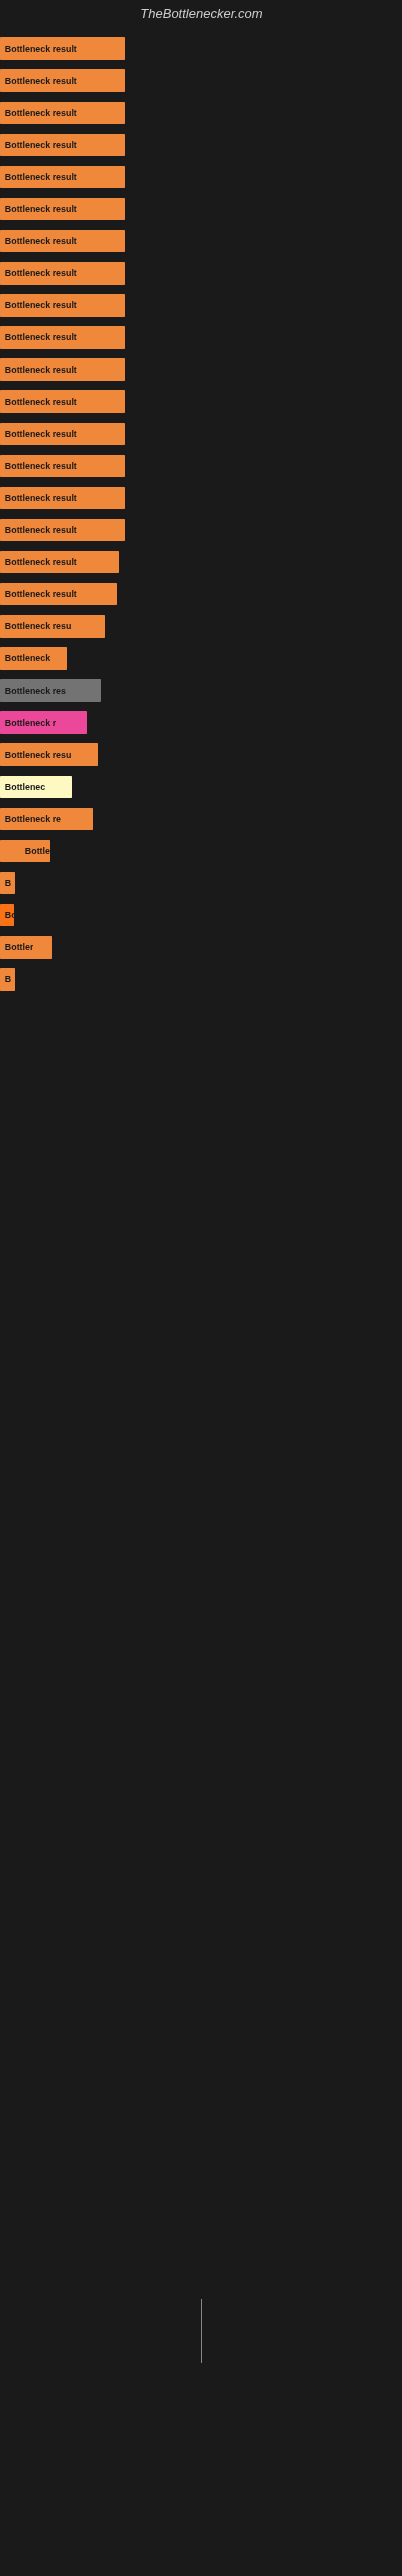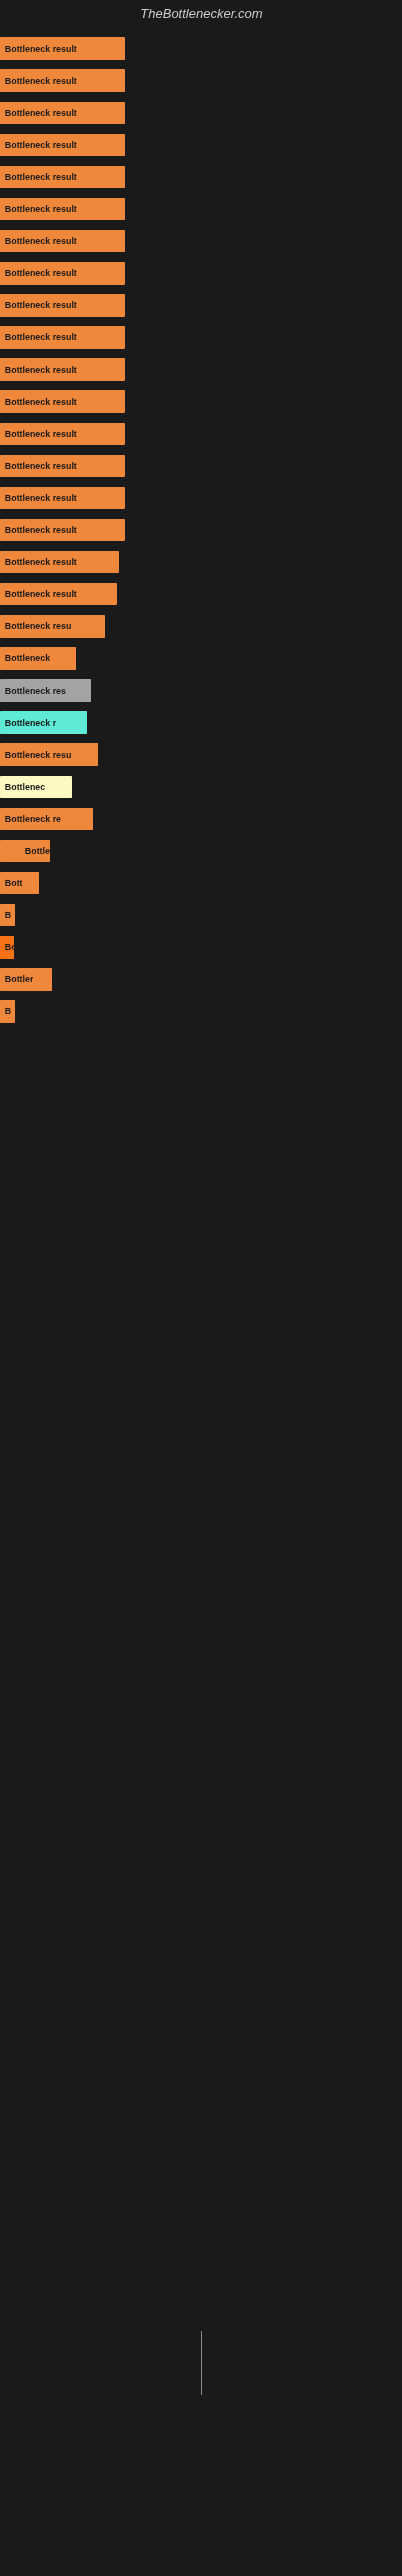--- a/index.html
+++ b/index.html
@@ -147,31 +147,31 @@
       <div class="bar" style="width: 117px; background-color: rgb(240, 136, 60);">
         <span class="bar-label" style="color: rgb(26, 26, 26);">Bottleneck result</span>
       </div>
     </div>
     <div class="bar-row">
       <div class="bar" style="width: 105px; background-color: rgb(240, 136, 60);">
         <span class="bar-label" style="color: rgb(26, 26, 26);">Bottleneck resu</span>
       </div>
     </div>
     <div class="bar-row">
-      <div class="bar" style="width: 76px; background-color: rgb(240, 136, 60);">
+      <div class="bar" style="width: 67px; background-color: rgb(240, 136, 60);">
         <span class="bar-label" style="color: rgb(26, 26, 26);">Bottleneck</span>
       </div>
     </div>
     <div class="bar-row">
-      <div class="bar" style="width: 91px; background-color: #a3a3a3;">
+      <div class="bar" style="width: 101px; background-color: #737373;">
         <span class="bar-label" style="color: rgb(26, 26, 26);">Bottleneck res</span>
       </div>
     </div>
     <div class="bar-row">
-      <div class="bar" style="width: 87px; background-color: #5eead4; align-items: center;">
+      <div class="bar" style="width: 87px; background-color: #ec4899; align-items: center;">
         <span class="bar-label" style="color: rgb(26, 26, 26);">Bottleneck r</span>
       </div>
     </div>
     <div class="bar-row">
       <div class="bar" style="width: 98px; background-color: rgb(240, 136, 60);">
         <span class="bar-label" style="color: rgb(26, 26, 26);">Bottleneck resu</span>
       </div>
     </div>
     <div class="bar-row">
       <div class="bar" style="width: 72px; background-color: #fef9c3;">
@@ -179,25 +179,20 @@
       </div>
     </div>
     <div class="bar-row">
       <div class="bar" style="width: 93px; background-color: rgb(240, 136, 60);">
         <span class="bar-label" style="color: rgb(26, 26, 26);">Bottleneck re</span>
       </div>
     </div>
     <div class="bar-row">
       <div class="bar" style="width: 50px; background-color: rgb(240, 136, 60);">
         <span class="bar-label" style="color: rgb(26, 26, 26); padding-left: 20px;">Bottle</span>
-      </div>
-    </div>
-    <div class="bar-row">
-      <div class="bar" style="width: 39px; background-color: rgb(240, 136, 60);">
-        <span class="bar-label" style="color: rgb(26, 26, 26);">Bott</span>
       </div>
     </div>
     <div class="bar-row">
       <div class="bar" style="width: 14.5px; background-color: rgb(240, 136, 60);">
         <span class="bar-label" style="color: rgb(26, 26, 26);">B</span>
       </div>
     </div>
     <div class="bar-row">
       <div class="bar" style="width: 14px; background-color: #f97316;">
         <span class="bar-label" style="color: rgb(26, 26, 26);">Bo</span>

